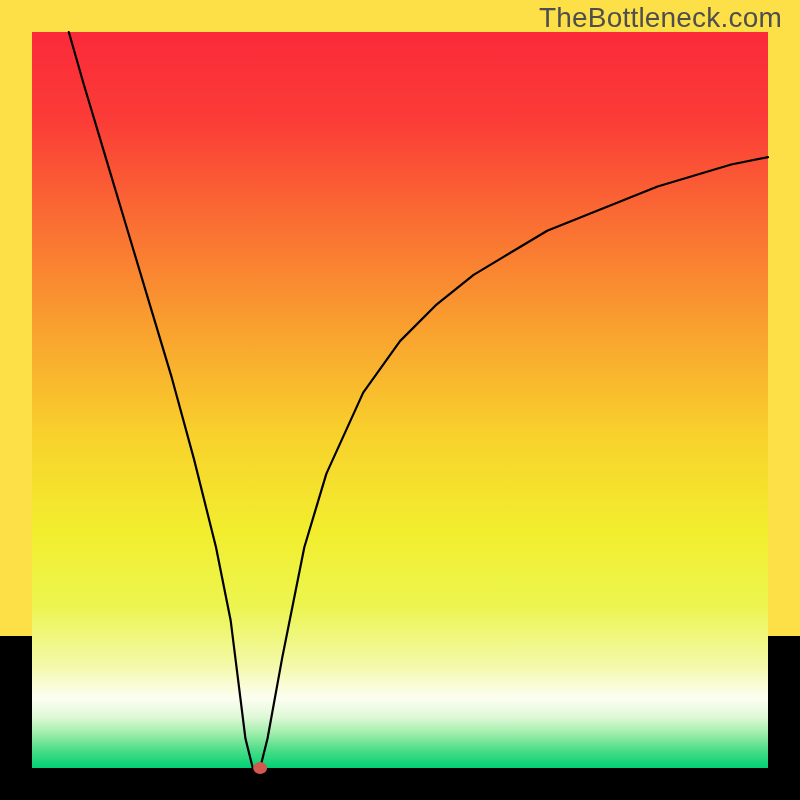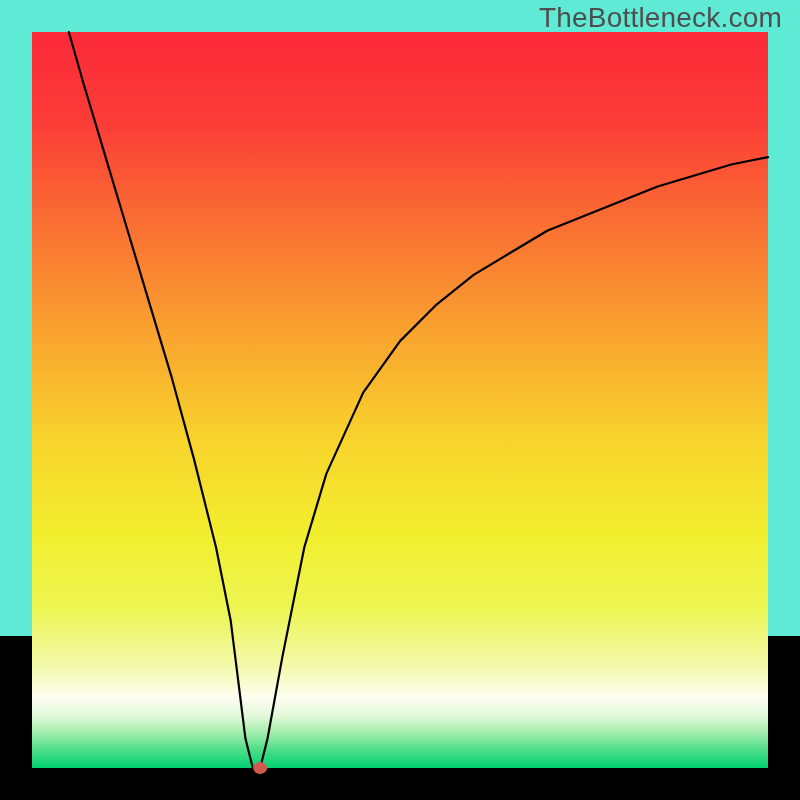--- a/index.html
+++ b/index.html
@@ -8,21 +8,21 @@
     width: 800px;
     height: 800px;
     background: #000;
     font-family: Arial, Helvetica, sans-serif;
     overflow: hidden;
   }
   .frame {
     position: relative;
     width: 800px;
     height: 636px;
-    background: #5eead4;
+    background: #fde047;
   }
   .watermark {
     position: absolute;
     top: 2px;
     right: 18px;
     color: #4e4e4e;
     font-size: 28px;
     font-weight: 500;
     letter-spacing: 0.2px;
     user-select: none;

